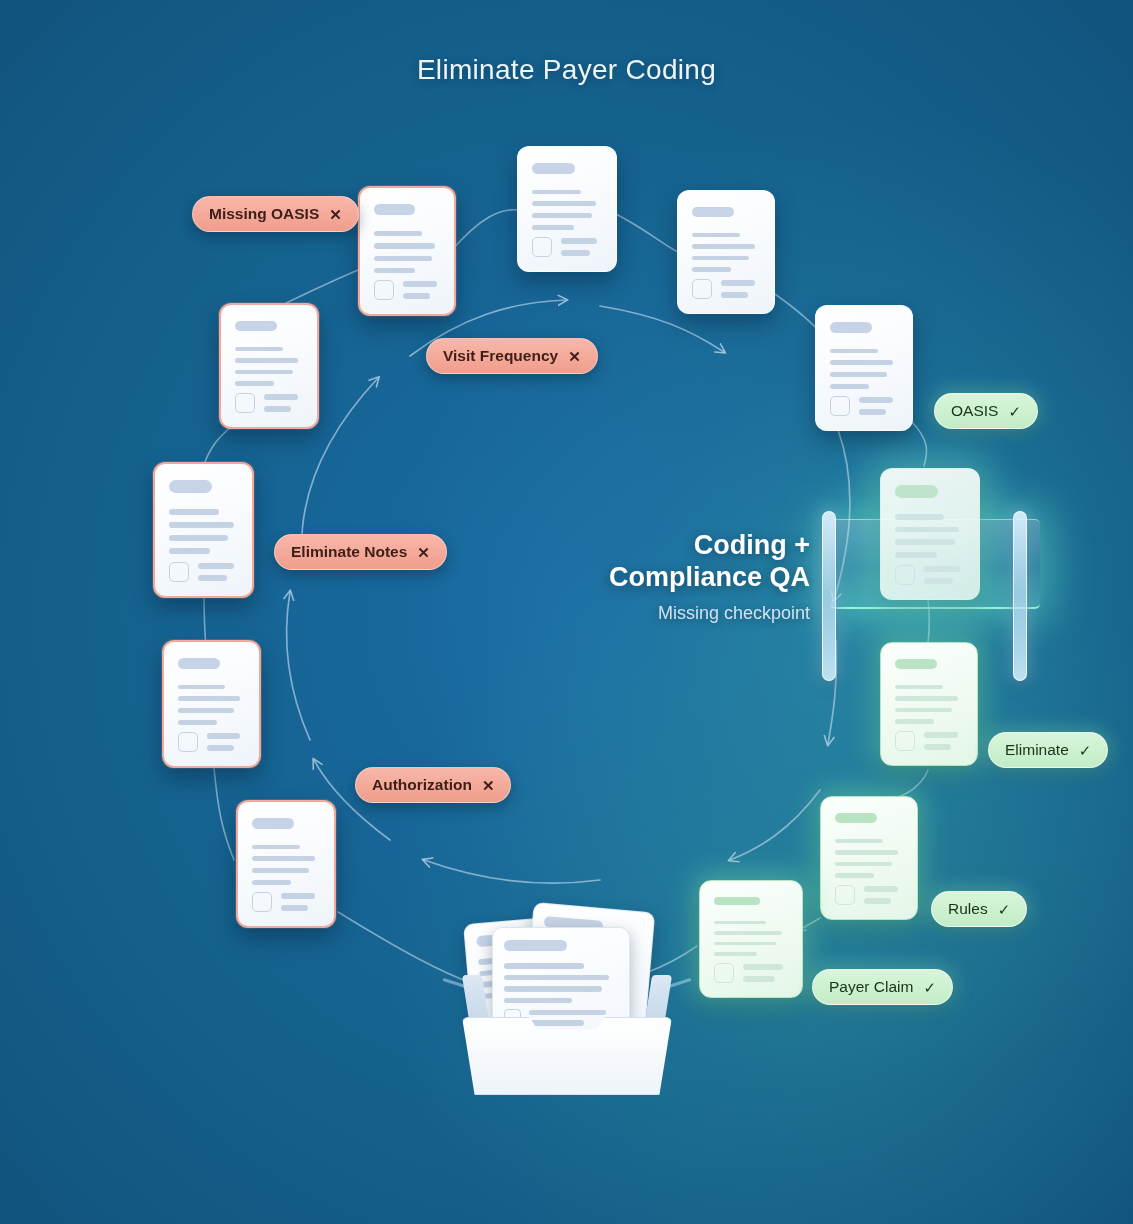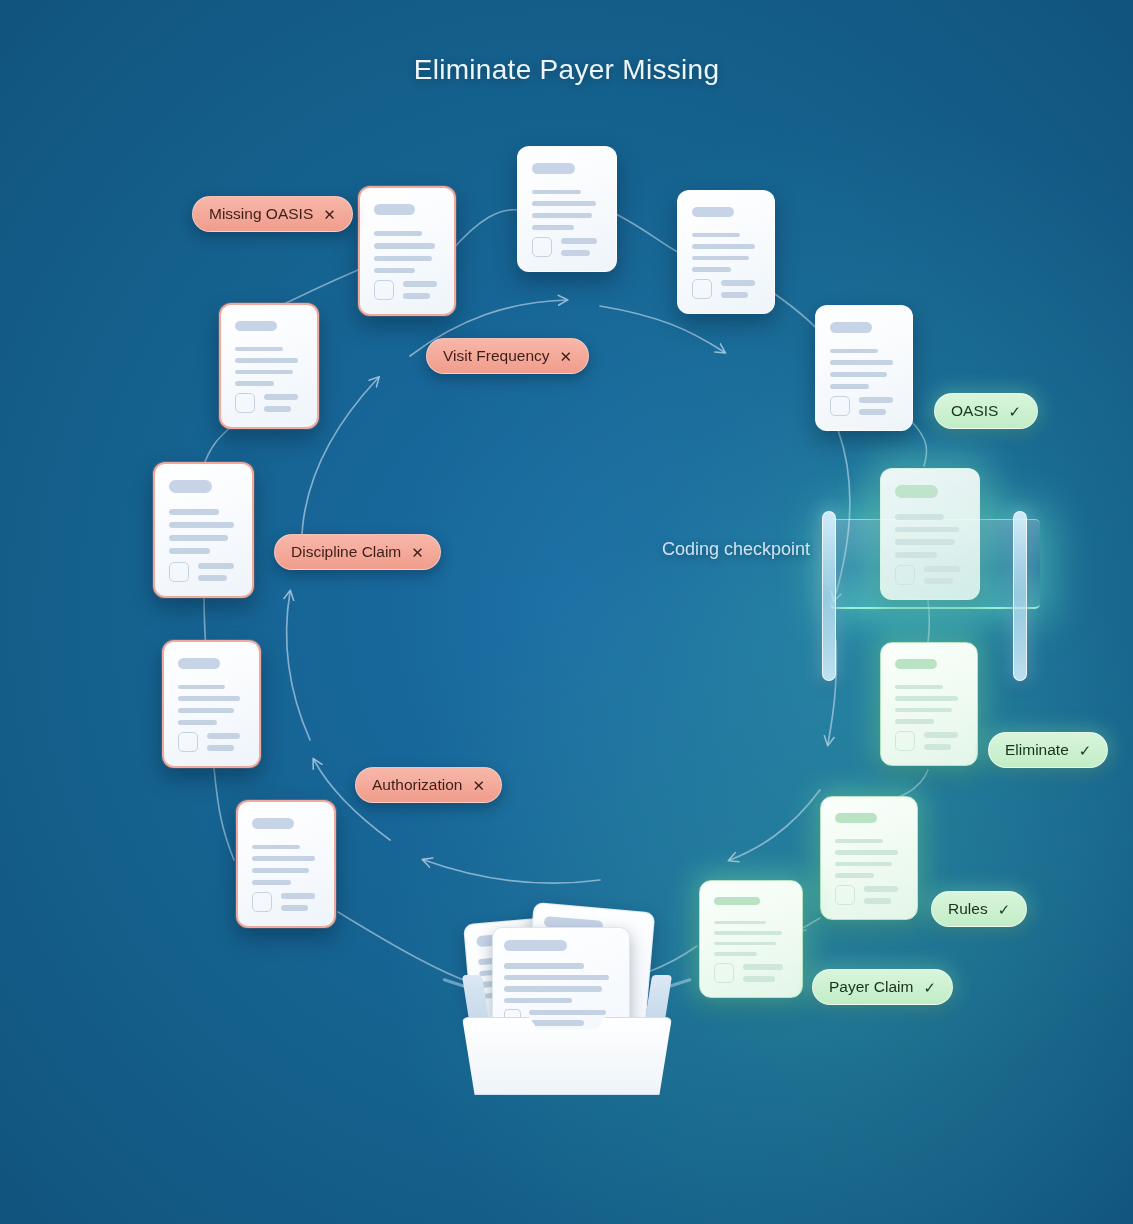--- a/index.html
+++ b/index.html
@@ -119,20 +119,21 @@
     border-radius:999px;
     font-size:15.5px; font-weight:400;
     white-space:nowrap;
     box-shadow:0 5px 14px rgba(3,25,45,0.35);
   }
   .badge .mark{ font-size:15px; line-height:1; }
   .badge.neg{
     background:linear-gradient(180deg,#f8b7a9 0%, #f09d8c 100%);
     color:#3d1f18;
     border:1px solid rgba(255,255,255,0.35);
+    font-weight:bold;
   }
   .badge.pos{
     background:linear-gradient(180deg,#d9f5db 0%, #c1edc6 100%);
     color:#17331c;
     border:1px solid rgba(255,255,255,0.55);
     box-shadow:0 0 18px 3px rgba(140,240,180,0.35), 0 5px 14px rgba(3,25,45,0.3);
   }
 
   
   .scanner-wrap{ position:absolute; left:806px; top:505px; z-index:8; }
@@ -193,21 +194,21 @@
   .spark{ position:absolute; height:3px; border-radius:2px; background:rgba(175,210,235,0.55); z-index:4; }
 
   svg.flow{ position:absolute; left:0; top:0; width:1133px; height:1224px; z-index:5; pointer-events:none; }
   svg.links{ position:absolute; left:0; top:0; width:1133px; height:1224px; z-index:6; pointer-events:none; }
 </style>
 </head>
 <body>
 
 <div id="stage">
 
-  <div class="title">Eliminate Payer Missing</div>
+  <div class="title">Eliminate Payer Coding</div>
 
   <svg class="links" viewBox="0 0 1133 1224">
     <g stroke="#bcd6e8" stroke-opacity="0.62" stroke-width="1.6" fill="none" stroke-linecap="round">
       <path d="M452,250 C480,218 500,208 518,210"></path>
       <path d="M616,214 C650,232 662,244 678,252"></path>
       <path d="M772,292 C792,306 805,316 818,330"></path>
       <path d="M910,420 C930,440 928,452 924,466"></path>
       <path d="M928,600 C930,618 930,628 928,642"></path>
       <path d="M928,770 C920,790 898,800 878,802"></path>
       <path d="M820,918 C800,930 790,934 806,930"></path>
@@ -423,33 +424,35 @@
     <div class="foot">
       <div class="box"></div>
       <div class="fl">
           <div class="ln" style="width:88%"></div>
           <div class="ln" style="width:70%"></div>
         </div>
     </div>
   </div>
 
   <div class="qa-label">
-    <div class="l2">Coding checkpoint</div>
+    <div class="l1">Coding +</div>
+    <div class="l1">Compliance QA</div>
+    <div class="l2">Missing checkpoint</div>
   </div>
 
   <div class="badge neg" style="left:192px; top:196px;">
     <span>Missing OASIS</span>
     <span class="mark">✕</span>
   </div>
   <div class="badge neg" style="left:426px; top:338px;">
     <span>Visit Frequency</span>
     <span class="mark">✕</span>
   </div>
   <div class="badge neg" style="left:274px; top:534px;">
-    <span>Discipline Claim</span>
+    <span>Eliminate Notes</span>
     <span class="mark">✕</span>
   </div>
   <div class="badge neg" style="left:355px; top:767px;">
     <span>Authorization</span>
     <span class="mark">✕</span>
   </div>
 
   <div class="badge pos" style="left:934px; top:393px;">
     <span>OASIS</span>
     <span class="mark">✓</span>

